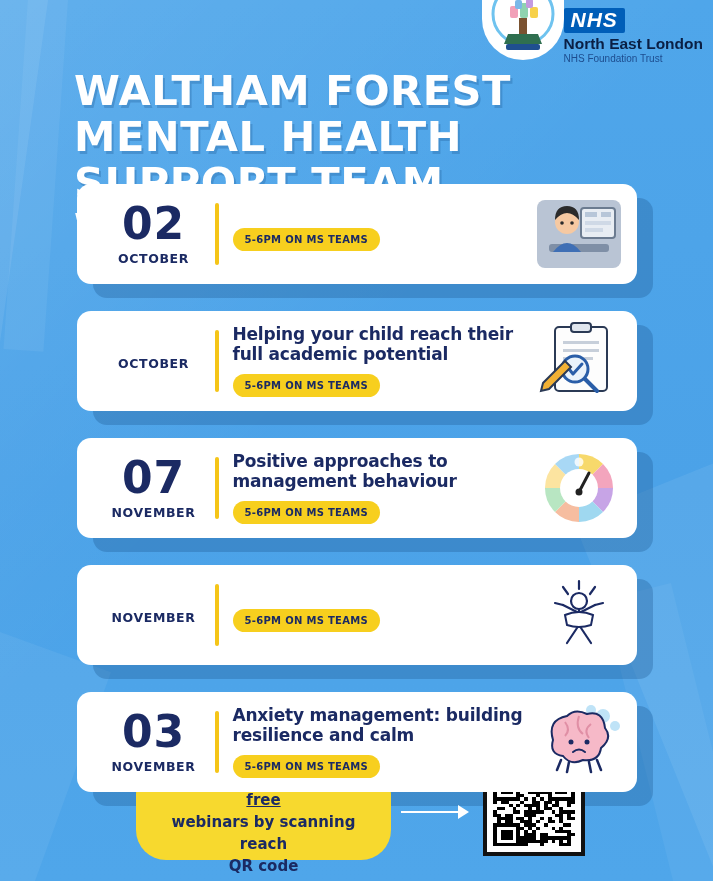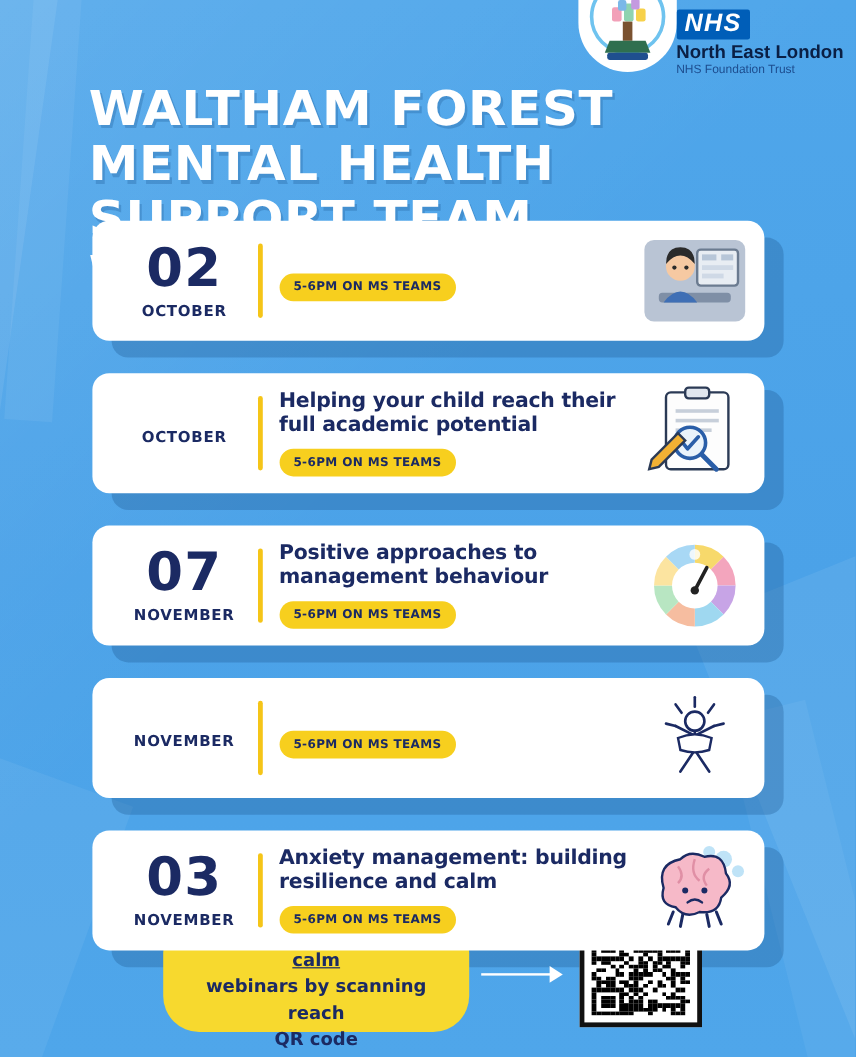--- a/index.html
+++ b/index.html
@@ -441,21 +441,21 @@
         </div>
       </div>
     </div>
 
   </div>
 
   <div class="footer">
     <div class="register-bubble">
       <div>
         <span>Please register your</span><br>
-        <span>interest for any of our </span><u>calm</u><br>
+        <span>interest for any of our </span><u>free</u><br>
         <span>webinars by scanning reach</span><br>
         <span>QR code</span>
       </div>
     </div>
     <div class="arrow">
       <div class="line"></div>
       <div class="head"></div>
     </div>
     <div class="qr-box">
       <div class="qr" id="qr">

